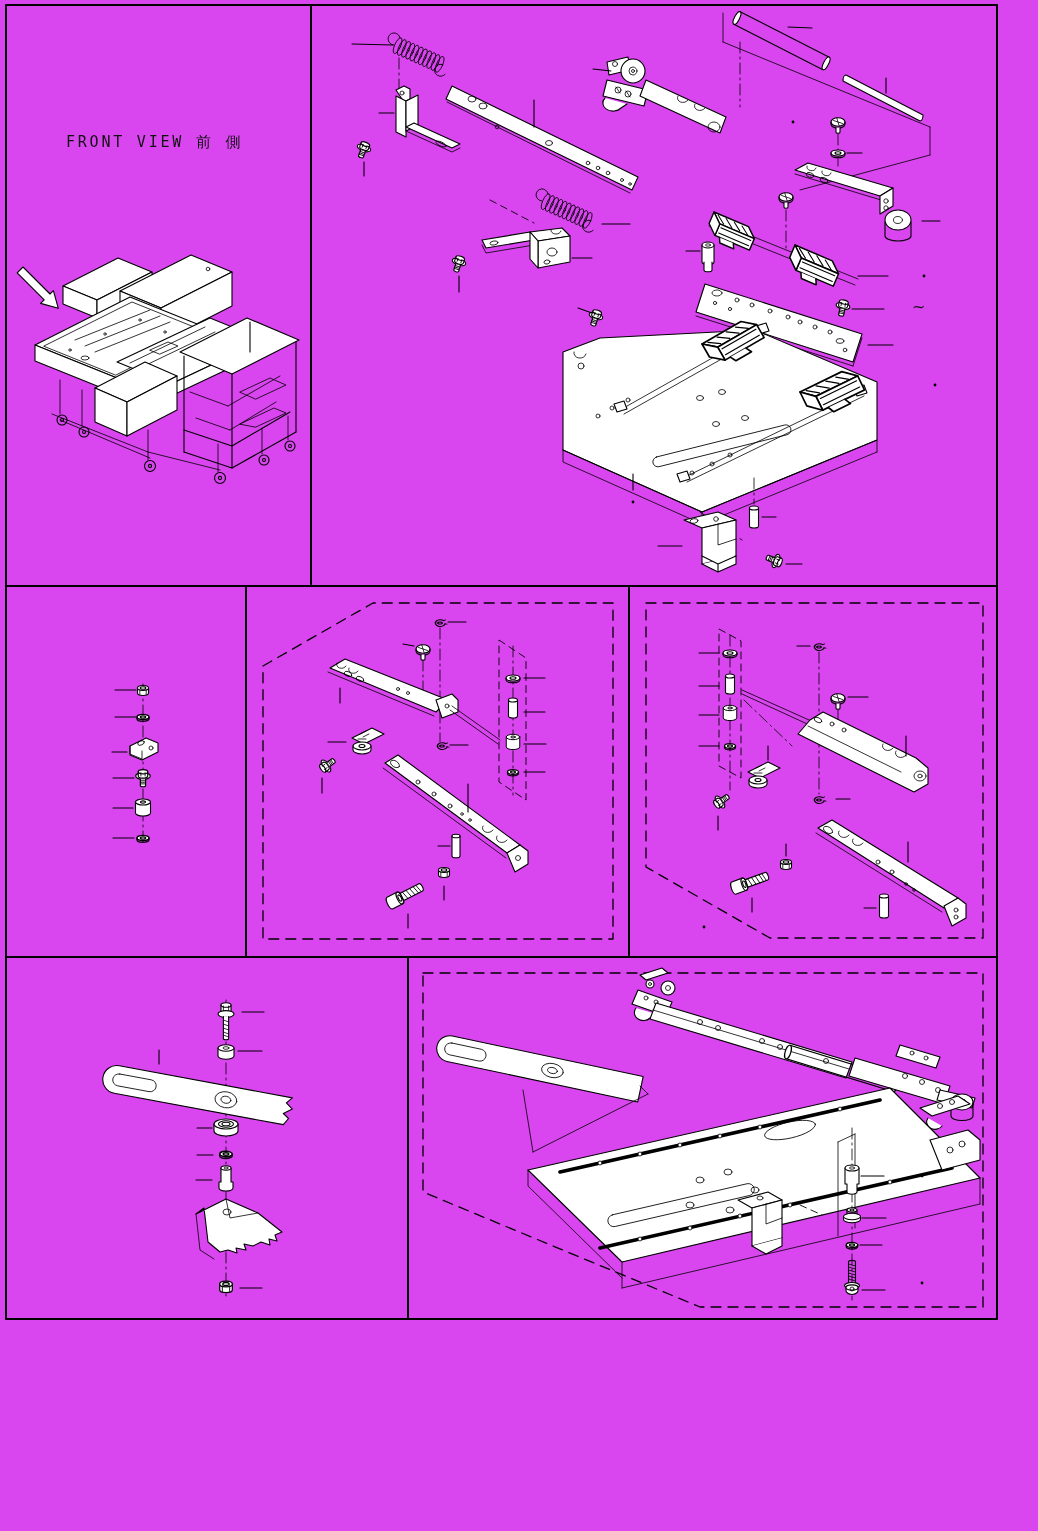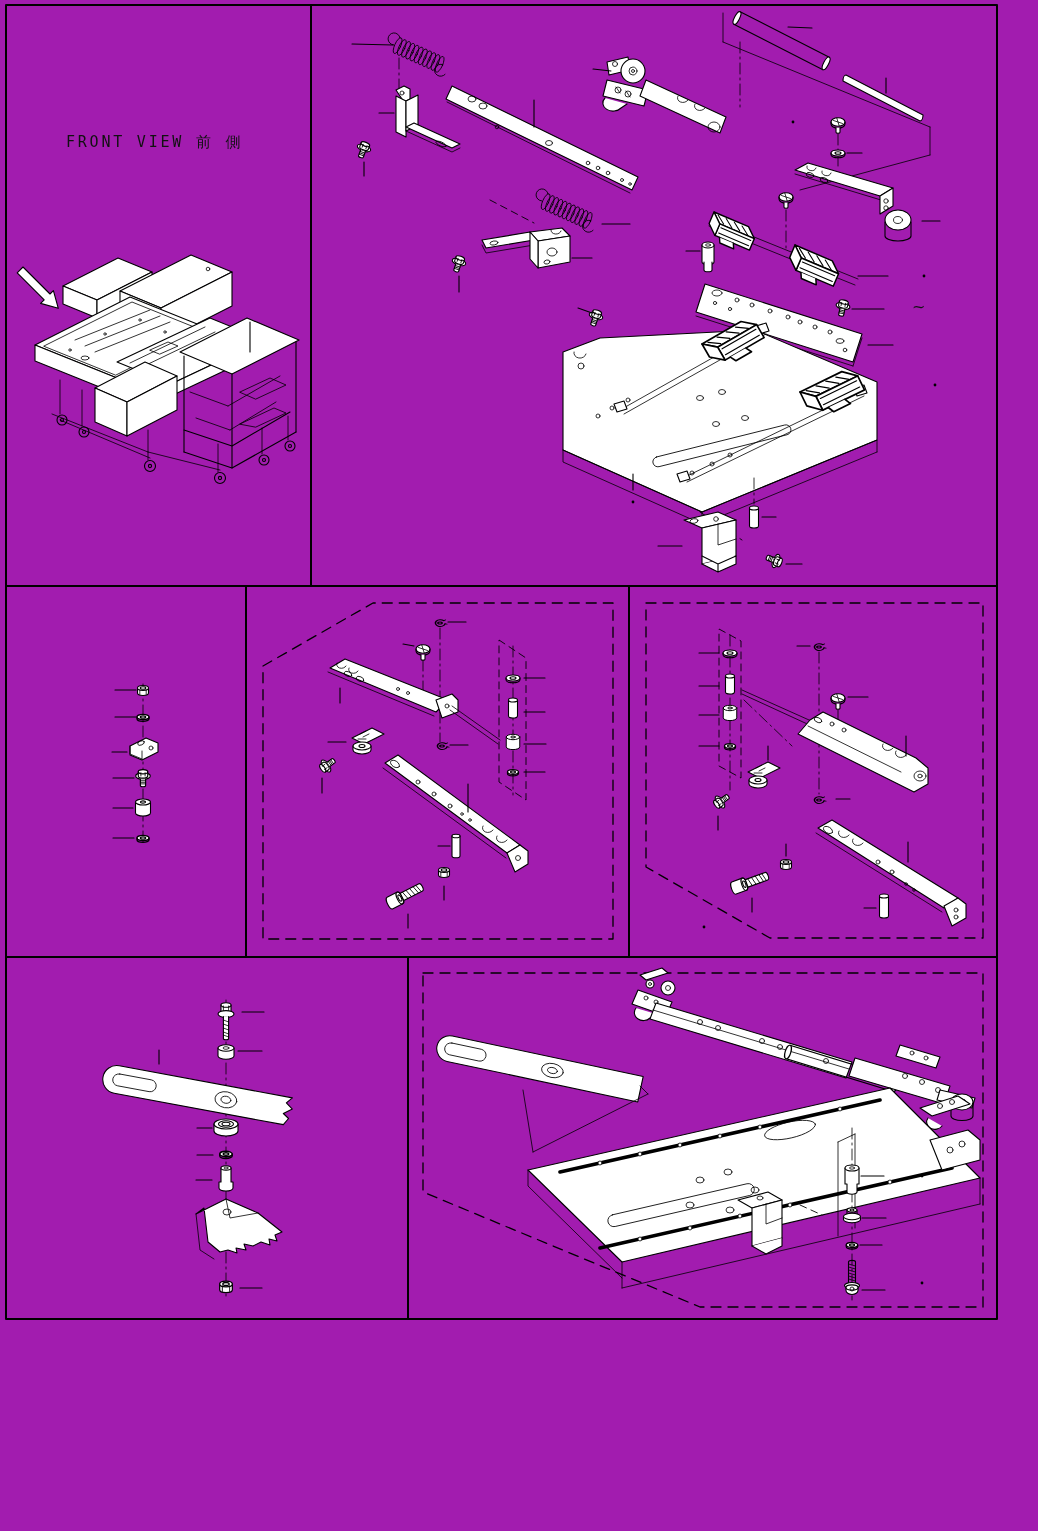--- a/index.html
+++ b/index.html
@@ -1,16 +1,16 @@
 <!DOCTYPE html>
 <html><head>
 <meta charset="utf-8">
 <style>
   html,body{margin:0;padding:0;background:#fff;}
-  .page{position:relative;width:1038px;height:1531px;background:#a21caf;overflow:hidden;
+  .page{position:relative;width:1038px;height:1531px;background:#d946ef;overflow:hidden;
         font-family:"DejaVu Sans", sans-serif;}
   svg{position:absolute;top:0;left:0;}
   svg *{vector-effect:none;}
   .ln, path, line, rect, circle, ellipse, polyline, polygon{fill:none;stroke:#000;stroke-width:1.1;
         stroke-linecap:round;stroke-linejoin:round;}
   .f{fill:#ffffff;}
   .k{fill:#000;stroke:none;}
   .t{stroke-width:0.8;}
   .b2{stroke-width:2;}
   .b3{stroke-width:3.6;}

